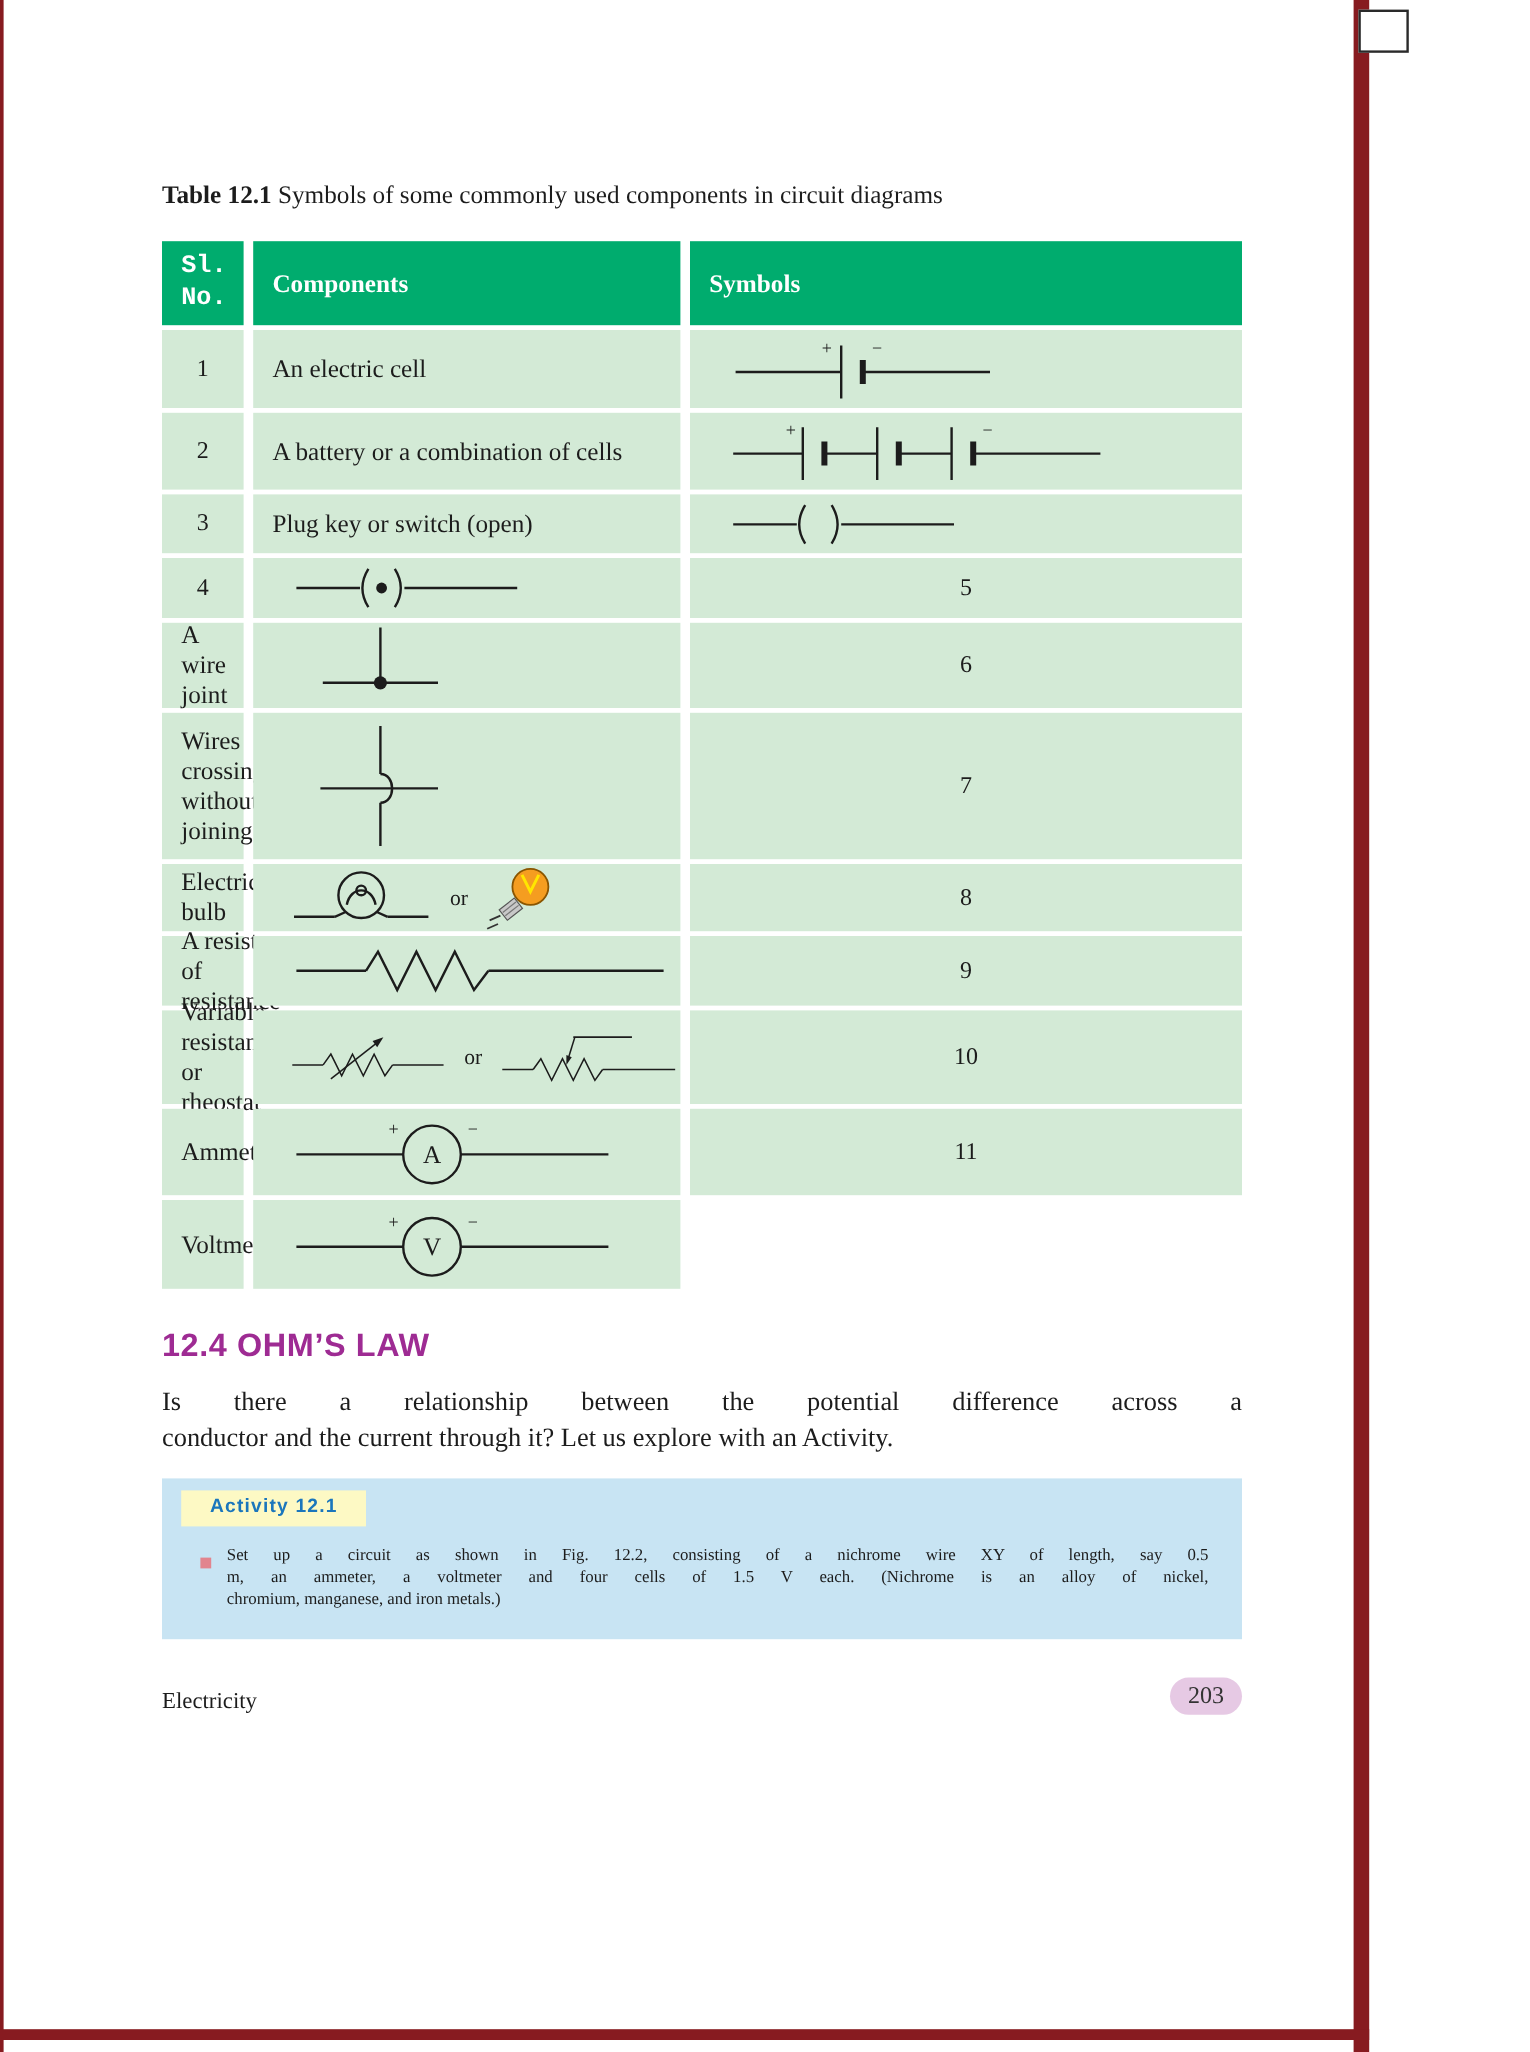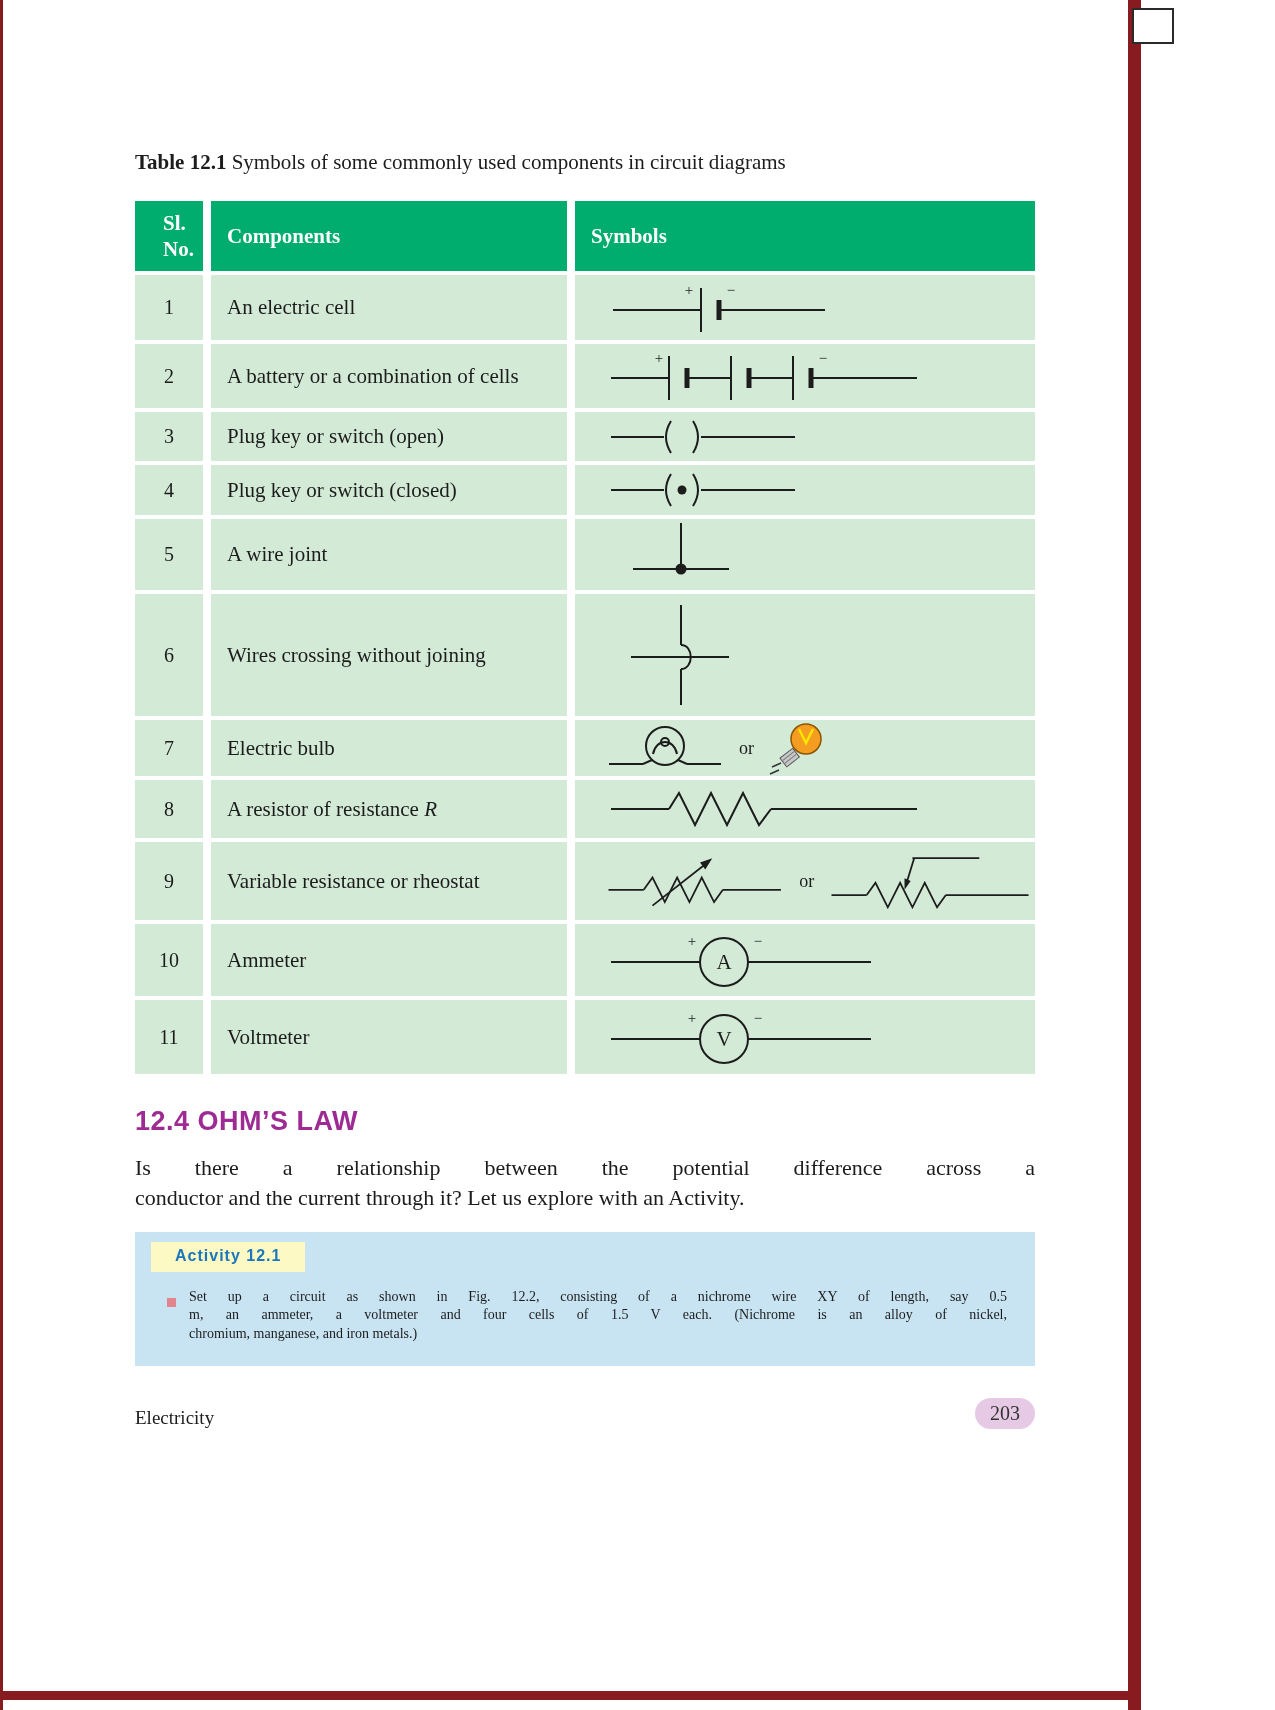--- a/index.html
+++ b/index.html
@@ -24,21 +24,21 @@
   .tbl {
     display:grid;
     grid-template-columns:68px 356px 460px;
     grid-template-rows:70px 65px 64px 49px 50px 71px 122px 56px 58px 78px 72px 74px;
     gap:4px 8px;
     width:900px;
     background:#ffffff;
   }
   .cell  { background:#d3ead6; display:flex; align-items:center; }
   .hcell { background:#00ac6e; color:#ffffff; font-weight:bold; font-size:21px; }
-  .h-slno { padding-left:28px; white-space:pre-line; line-height:1.25; align-items:center; }
+  .h-slno { padding-left:16px; white-space:pre-line; line-height:1.25; align-items:center;font-family:Liberation Mono, monospace; }
   .h-comp, .h-sym { padding-left:16px; align-items:center; }
   .no   { justify-content:center; font-size:20px; }
   .comp { padding-left:16px; font-size:21px; }
   .comp i { font-style:italic; }
   .sym  { padding-left:30px; }
   .sym .or { font-size:18px; margin:0 14px; align-self:center; }
 
   
   .k    { stroke:#1c1c1c; stroke-width:2; fill:none; }
   .thick{ stroke-width:5; }
@@ -131,21 +131,20 @@
     <div class="cell sym">
       <svg width="200" height="40" viewBox="0 0 200 40">
         <line class="k" x1="6" y1="20" x2="59" y2="20"></line>
         <path class="k" d="M66 4 Q56 20 66 36"></path>
         <path class="k" d="M88 4 Q98 20 88 36"></path>
         <line class="k" x1="96" y1="20" x2="190" y2="20"></line>
       </svg>
     </div>
 
     <div class="cell no">4</div>
-    <div class="cell comp">Plug key or switch (closed)</div>
     <div class="cell sym">
       <svg width="200" height="40" viewBox="0 0 200 40">
         <line class="k" x1="6" y1="20" x2="59" y2="20"></line>
         <path class="k" d="M66 4 Q56 20 66 36"></path>
         <path class="k" d="M88 4 Q98 20 88 36"></path>
         <circle class="dot" cx="77" cy="20" r="4.5"></circle>
         <line class="k" x1="96" y1="20" x2="190" y2="20"></line>
       </svg>
     </div>
 

